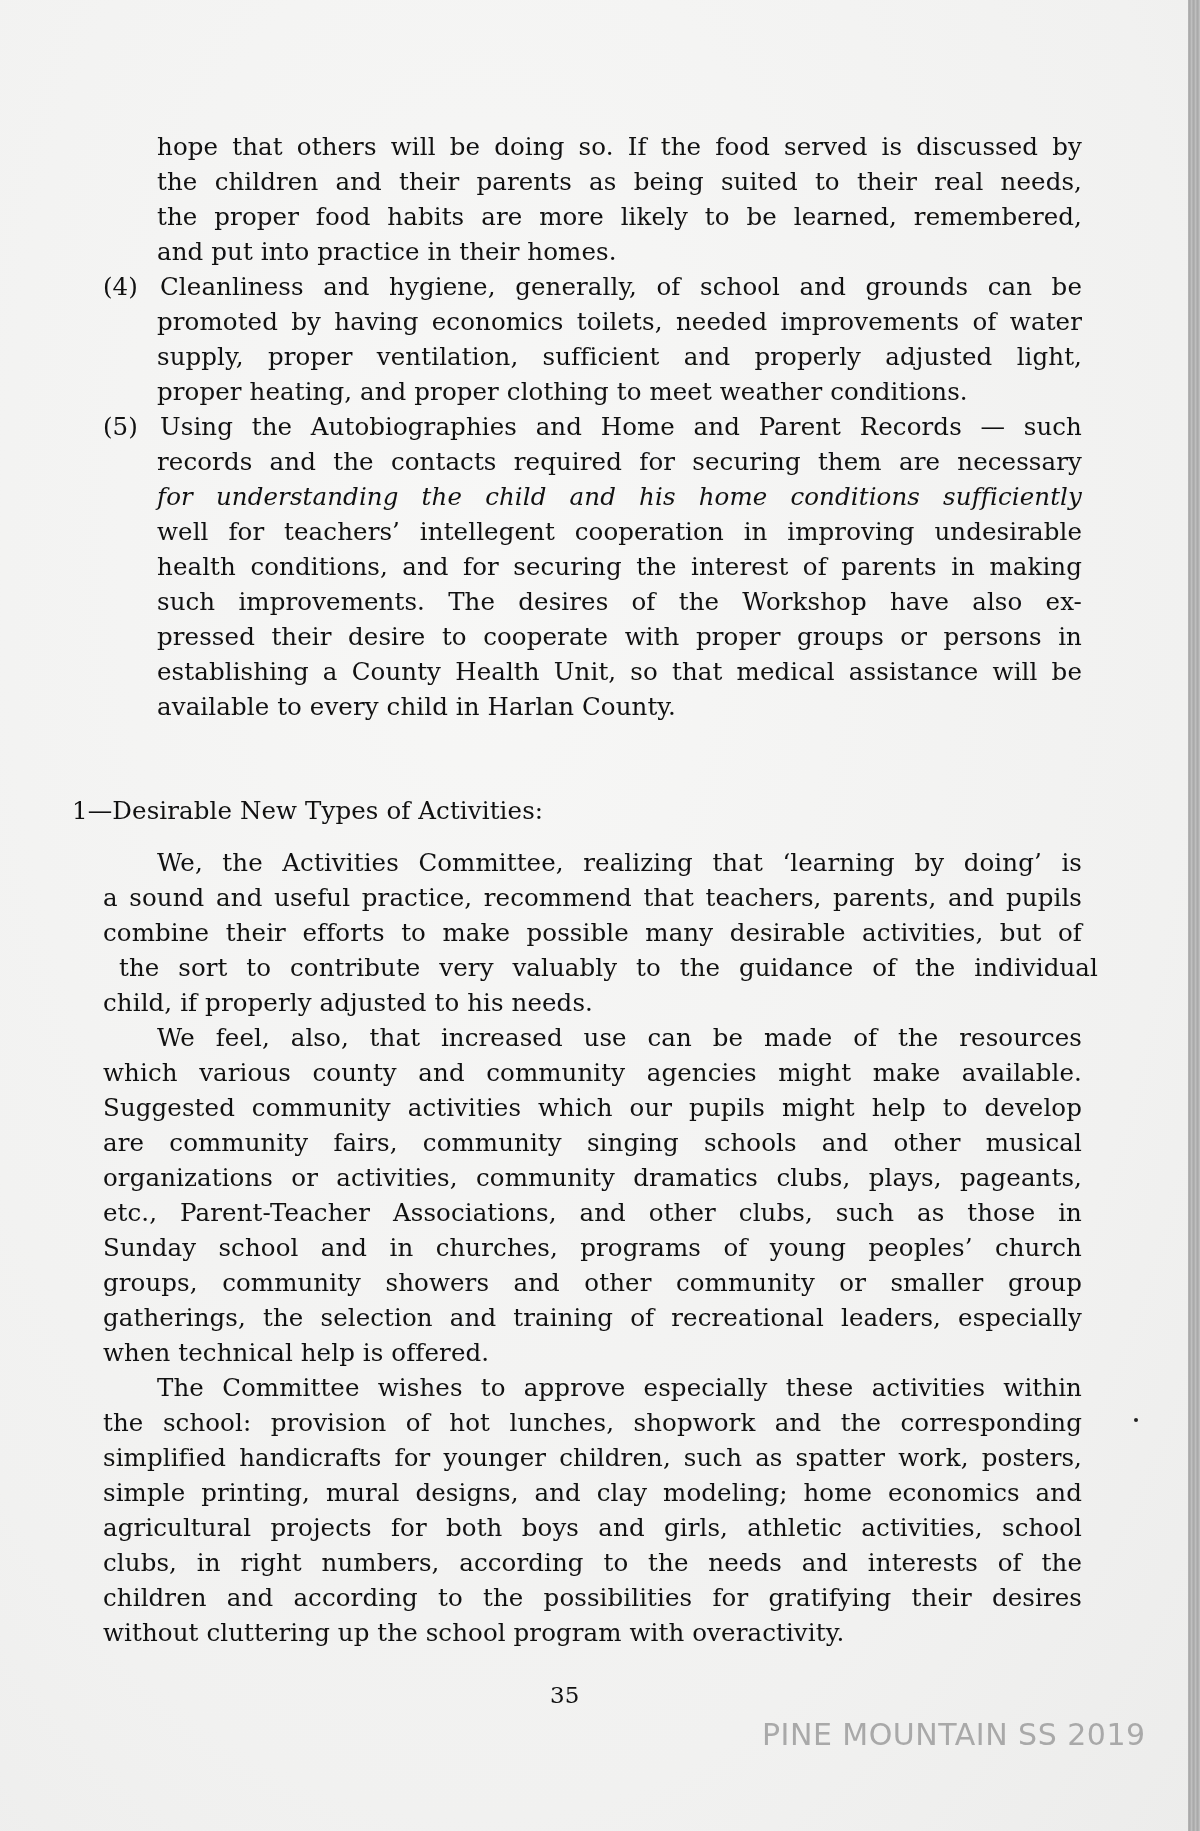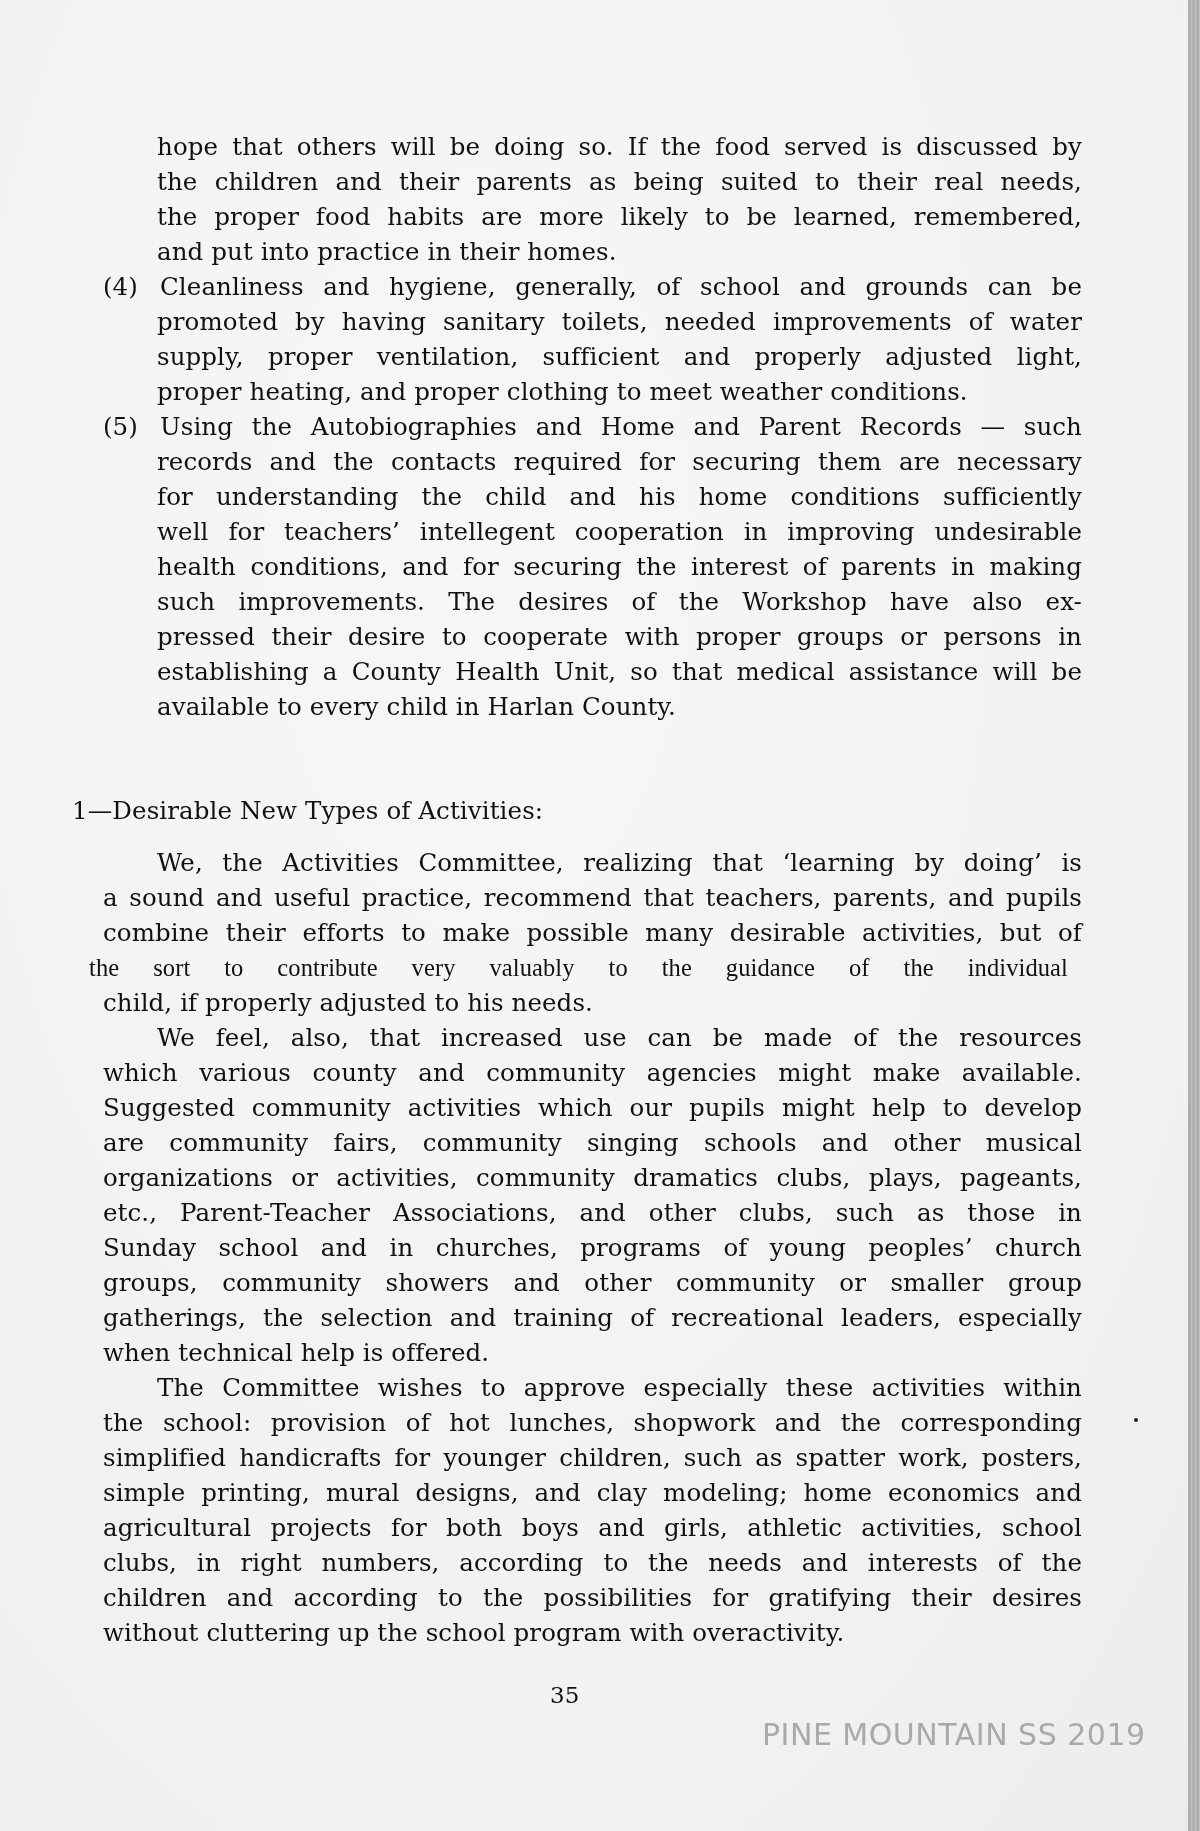--- a/index.html
+++ b/index.html
@@ -43,46 +43,46 @@
   <div>
     <div class="line just" style="left:157px; top:132px; width:925px;">hope that others will be doing so. If the food served is discussed by</div>
     <div class="line just" style="left:157px; top:167px; width:925px;">the children and their parents as being suited to their real needs,</div>
     <div class="line just" style="left:157px; top:202px; width:925px;">the proper food habits are more likely to be learned, remembered,</div>
     <div class="line" style="left:157px; top:237px;">and put into practice in their homes.</div>
   </div>
 
   <div>
     <div class="num" style="left:103px; top:272px;">(4)</div>
     <div class="line just" style="left:160px; top:272px; width:922px;">Cleanliness and hygiene, generally, of school and grounds can be</div>
-    <div class="line just" style="left:157px; top:307px; width:925px;">promoted by having sanitary toilets, needed improvements of water</div>
+    <div class="line just" style="left:157px; top:307px; width:925px;">promoted by having economics toilets, needed improvements of water</div>
     <div class="line just" style="left:157px; top:342px; width:925px;">supply, proper ventilation, sufficient and properly adjusted light,</div>
     <div class="line" style="left:157px; top:377px;">proper heating, and proper clothing to meet weather conditions.</div>
   </div>
 
   <div>
     <div class="num" style="left:103px; top:412px;">(5)</div>
     <div class="line just" style="left:160px; top:412px; width:922px;">Using the Autobiographies and Home and Parent Records — such</div>
     <div class="line just" style="left:157px; top:447px; width:925px;">records and the contacts required for securing them are necessary</div>
-    <div class="line just" style="left:157px; top:482px; width:925px;">for understanding the child and his home conditions sufficiently</div>
+    <div class="line just" style="left:157px; top:482px; width:925px;font-style:italic;">for understanding the child and his home conditions sufficiently</div>
     <div class="line just" style="left:157px; top:517px; width:925px;">well for teachers’ intellegent cooperation in improving undesirable</div>
     <div class="line just" style="left:157px; top:552px; width:925px;">health conditions, and for securing the interest of parents in making</div>
     <div class="line just" style="left:157px; top:587px; width:925px;">such improvements. The desires of the Workshop have also ex-</div>
     <div class="line just" style="left:157px; top:622px; width:925px;">pressed their desire to cooperate with proper groups or persons in</div>
     <div class="line just" style="left:157px; top:657px; width:925px;">establishing a County Health Unit, so that medical assistance will be</div>
     <div class="line" style="left:157px; top:692px;">available to every child in Harlan County.</div>
   </div>
 
 
   <div class="line" style="left:72px; top:796px;">1—Desirable New Types of Activities:</div>
 
   <div>
     <div class="line just" style="left:157px; top:848px; width:925px;">We, the Activities Committee, realizing that ‘learning by doing’ is</div>
     <div class="line just" style="left:103px; top:883px; width:979px;">a sound and useful practice, recommend that teachers, parents, and pupils</div>
     <div class="line just" style="left:103px; top:918px; width:979px;">combine their efforts to make possible many desirable activities, but of</div>
-    <div class="line just" style="left:89px; top:953px; width:979px;font-family:Liberation Serif, serif;">the sort to contribute very valuably to the guidance of the individual</div>
+    <div class="line just" style="left:119px; top:953px; width:979px;">the sort to contribute very valuably to the guidance of the individual</div>
     <div class="line" style="left:103px; top:988px;">child, if properly adjusted to his needs.</div>
   </div>
 
   <div>
     <div class="line just" style="left:157px; top:1023px; width:925px;">We feel, also, that increased use can be made of the resources</div>
     <div class="line just" style="left:103px; top:1058px; width:979px;">which various county and community agencies might make available.</div>
     <div class="line just" style="left:103px; top:1093px; width:979px;">Suggested community activities which our pupils might help to develop</div>
     <div class="line just" style="left:103px; top:1128px; width:979px;">are community fairs, community singing schools and other musical</div>
     <div class="line just" style="left:103px; top:1163px; width:979px;">organizations or activities, community dramatics clubs, plays, pageants,</div>
     <div class="line just" style="left:103px; top:1198px; width:979px;">etc., Parent-Teacher Associations, and other clubs, such as those in</div>

